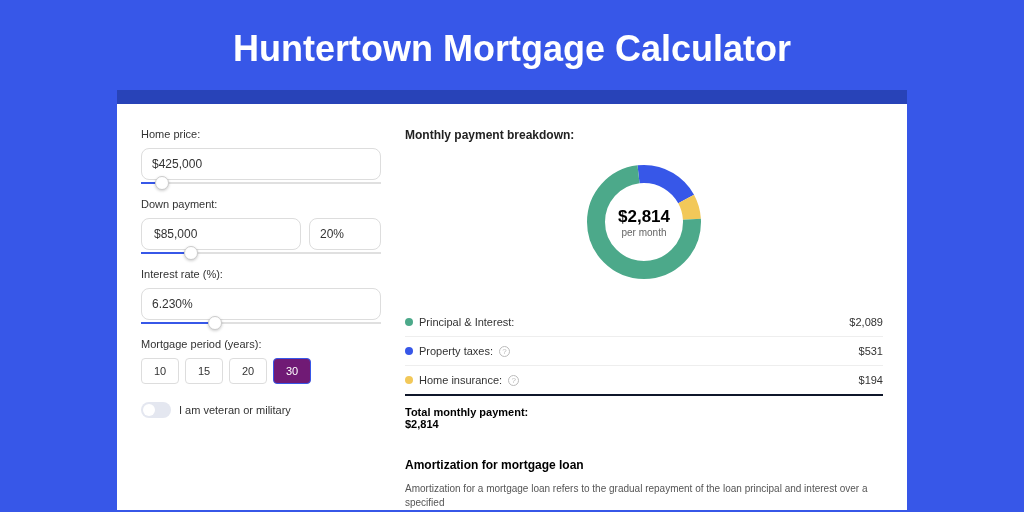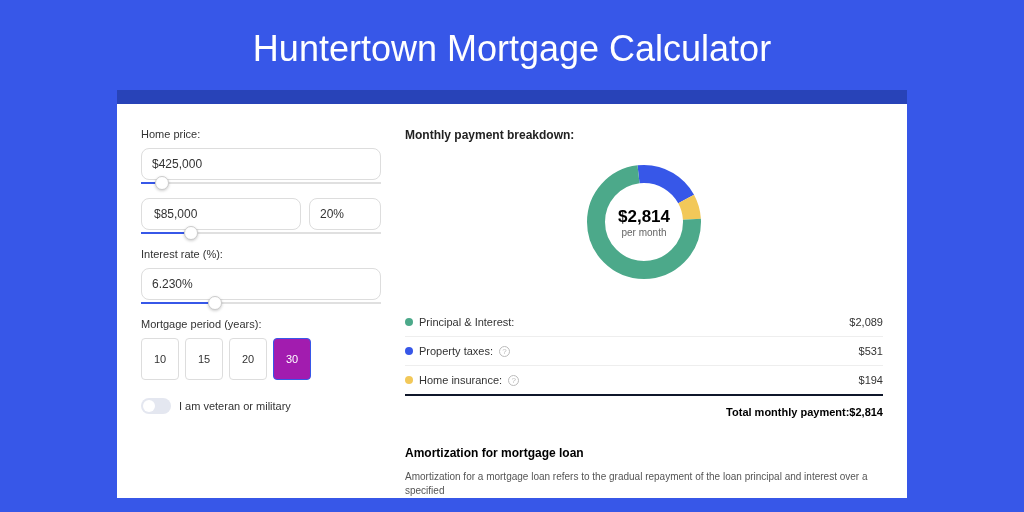--- a/index.html
+++ b/index.html
@@ -1,49 +1,49 @@
 <!DOCTYPE html>
 <html><head>
 <meta charset="utf-8">
 <style>
   * { box-sizing: border-box; margin: 0; padding: 0; font-family: -apple-system, BlinkMacSystemFont, "Segoe UI", Arial, sans-serif; }
   body { background: #3757e8; width: 1024px; height: 512px; overflow: hidden; }
-  .page-title { color: #fff; text-align: center; font-size: 36px; font-weight: 400; padding: 28px 0 20px; }
+  .page-title { color: #fff; text-align: center; font-size: 36px; font-weight: 700; padding: 28px 0 20px; }
   .shadow-box { background: #2843b8; width: 790px; margin: 0 auto; padding-top: 14px; }
   .card { background: #fff; width: 100%; padding: 24px 24px 0; display: flex; gap: 24px; }
   .left-col { width: 240px; flex: none; }
   .right-col { flex: 1; }
   .field-label { font-size: 11px; color: #333; margin-bottom: 8px; }
   .input-box { width: 100%; height: 32px; border: 1px solid #ddd; border-radius: 8px; padding: 0 10px; font-size: 12px; color: #333; background: #fff; }
   .field-group { margin-bottom: 14px; position: relative; }
   .slider-track { height: 2px; background: #e0e0e0; position: relative; margin-top: 2px; }
   .slider-fill { position: absolute; height: 2px; background: #3757e8; left: 0; top: 0; }
   .slider-thumb { position: absolute; width: 14px; height: 14px; border-radius: 50%; background: #fff; border: 1px solid #ccc; top: -6px; box-shadow: 0 1px 3px rgba(0,0,0,0.2); }
   .dp-row { display: flex; gap: 8px; }
   .dp-row .input-box:first-child { flex: 1; padding-left: 12px; }
   .dp-row .input-box:last-child { width: 72px; }
   .period-row { display: flex; gap: 6px; }
-  .period-btn { width: 38px; height: 42px; border: 1px solid #ddd; border-radius: 4px; background: #fff; font-size: 11px; color: #333; display: flex; align-items: center; justify-content: center; cursor: pointer; }
-  .period-btn.active { background: #a21caf; color: #fff; border-color: #3757e8; }
+  .period-btn { width: 38px; height: 26px; border: 1px solid #ddd; border-radius: 4px; background: #fff; font-size: 11px; color: #333; display: flex; align-items: center; justify-content: center; cursor: pointer; }
+  .period-btn.active { background: #701a75; color: #fff; border-color: #3757e8; }
   .toggle-row { display: flex; align-items: center; gap: 8px; margin-top: 18px; }
   .toggle { width: 30px; height: 16px; background: #e4e7f0; border-radius: 8px; position: relative; cursor: pointer; }
   .toggle-knob { position: absolute; width: 12px; height: 12px; background: #fff; border-radius: 50%; top: 2px; left: 2px; }
   .right-title { font-size: 12px; font-weight: 700; color: #222; margin-bottom: 18px; }
   .donut-wrap { display: flex; justify-content: center; margin-bottom: 24px; }
   .donut { position: relative; width: 124px; height: 124px; }
   .donut svg { transform: rotate(-90deg); }
   .donut-center { position: absolute; top: 0; left: 0; width: 100%; height: 100%; display: flex; flex-direction: column; align-items: center; justify-content: center; }
   .donut-val { font-size: 17px; font-weight: 700; }
   .donut-sub { font-size: 10px; color: #666; }
   .legend-row { display: flex; align-items: center; justify-content: space-between; padding: 8px 0; border-bottom: 1px solid #eee; }
   .legend-row:last-of-type { border-bottom: 2px solid #0f172a; }
   .legend-left { display: flex; align-items: center; gap: 6px; font-size: 11px; color: #333; }
   .legend-dot { width: 8px; height: 8px; border-radius: 50%; }
   .legend-val { font-size: 11px; color: #333; margin-left: 9px; }
-  .total-row { display: flex; justify-content: flex-end; padding: 10px 0 18px; font-size: 11px; font-weight: 700; }
+  .total-row { display: flex; justify-content: flex-start; padding: 10px 0 18px; font-size: 11px; font-weight: 700; flex-direction: column; }
   .info-icon { width: 11px; height: 11px; border: 1px solid #bbb; border-radius: 50%; font-size: 8px; color: #bbb; display: inline-flex; align-items: center; justify-content: center; }
   .amort-title { font-size: 12px; font-weight: 700; margin-top: 10px; margin-bottom: 10px; }
   .amort-text { font-size: 10px; color: #555; line-height: 1.4; }
 </style>
 </head>
 <body>
 
 <h1 class="page-title">Huntertown Mortgage Calculator</h1>
 
 <div class="shadow-box">
@@ -55,20 +55,21 @@
       <div class="field-group">
         <div class="field-label">Home price:</div>
         <input class="input-box" value="$425,000" style="">
         <div class="slider-track">
           <div class="slider-fill" style="width:8%"></div>
           <div class="slider-thumb" style="left:6%"></div>
         </div>
       </div>
 
       <div class="field-group">
+        <div class="field-label">Down payment:</div>
         <div class="dp-row">
           <input class="input-box" value="$85,000" style="">
           <input class="input-box" value="20%" style="">
         </div>
         <div class="slider-track">
           <div class="slider-fill" style="width:20%"></div>
           <div class="slider-thumb" style="left:18%"></div>
         </div>
       </div>
 

